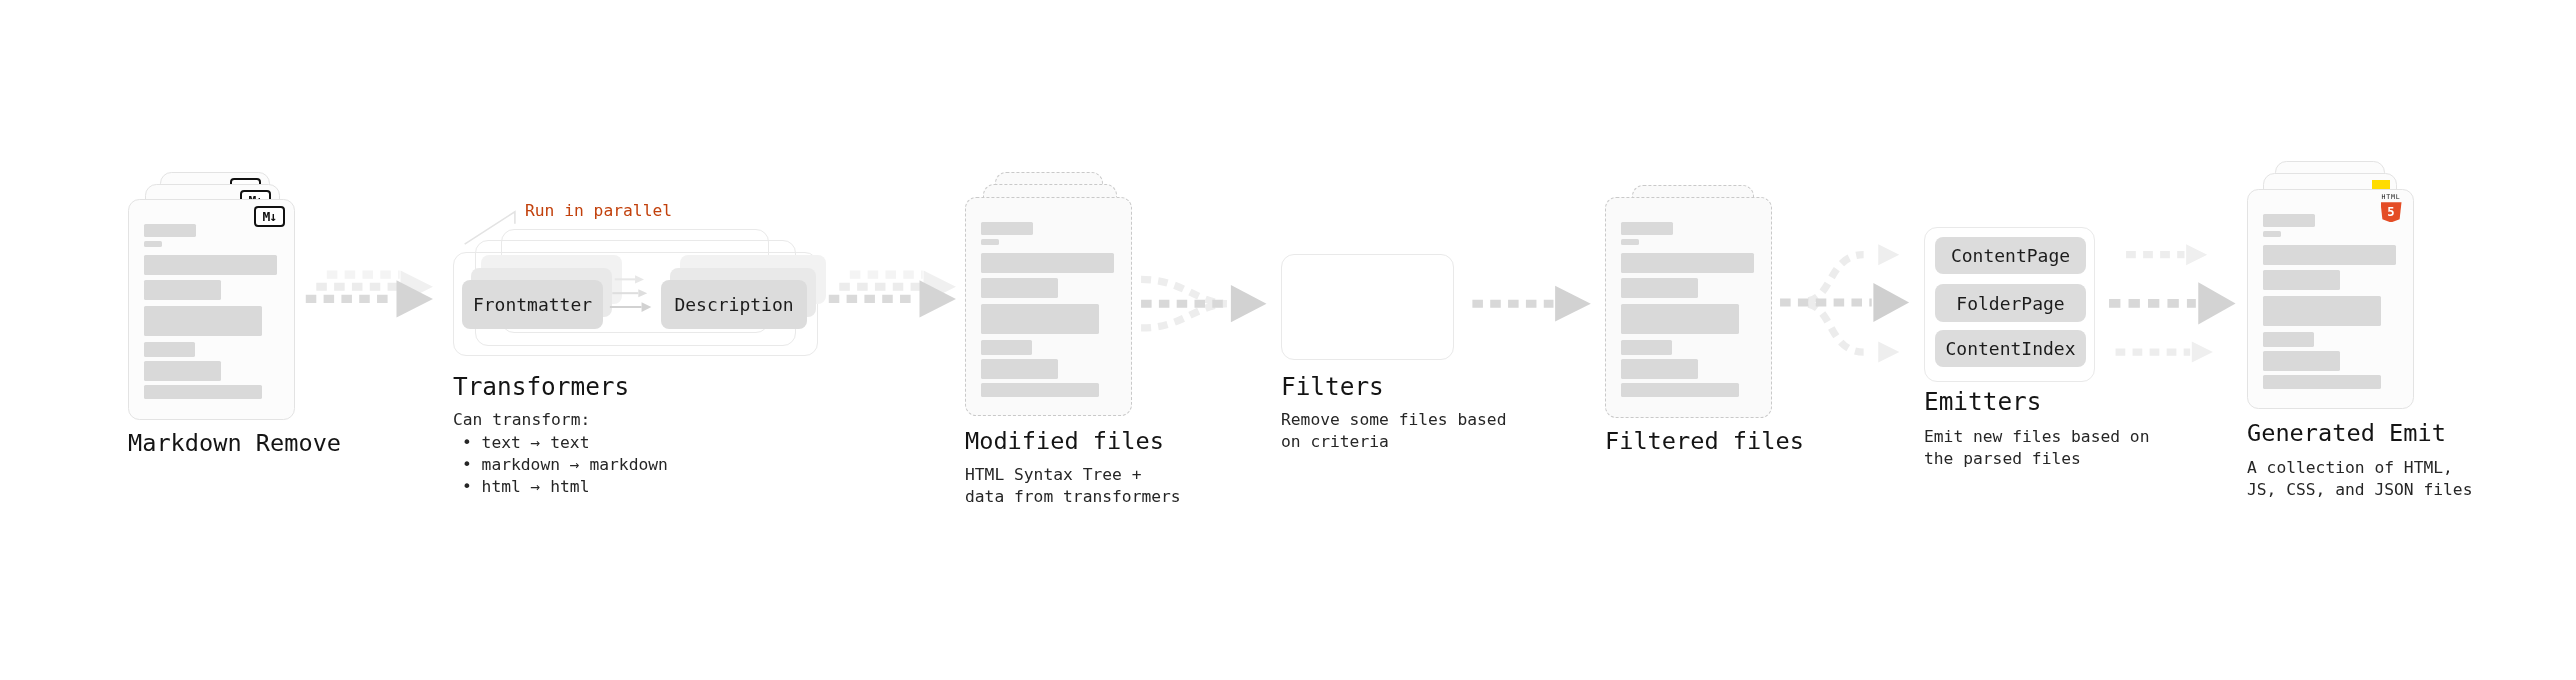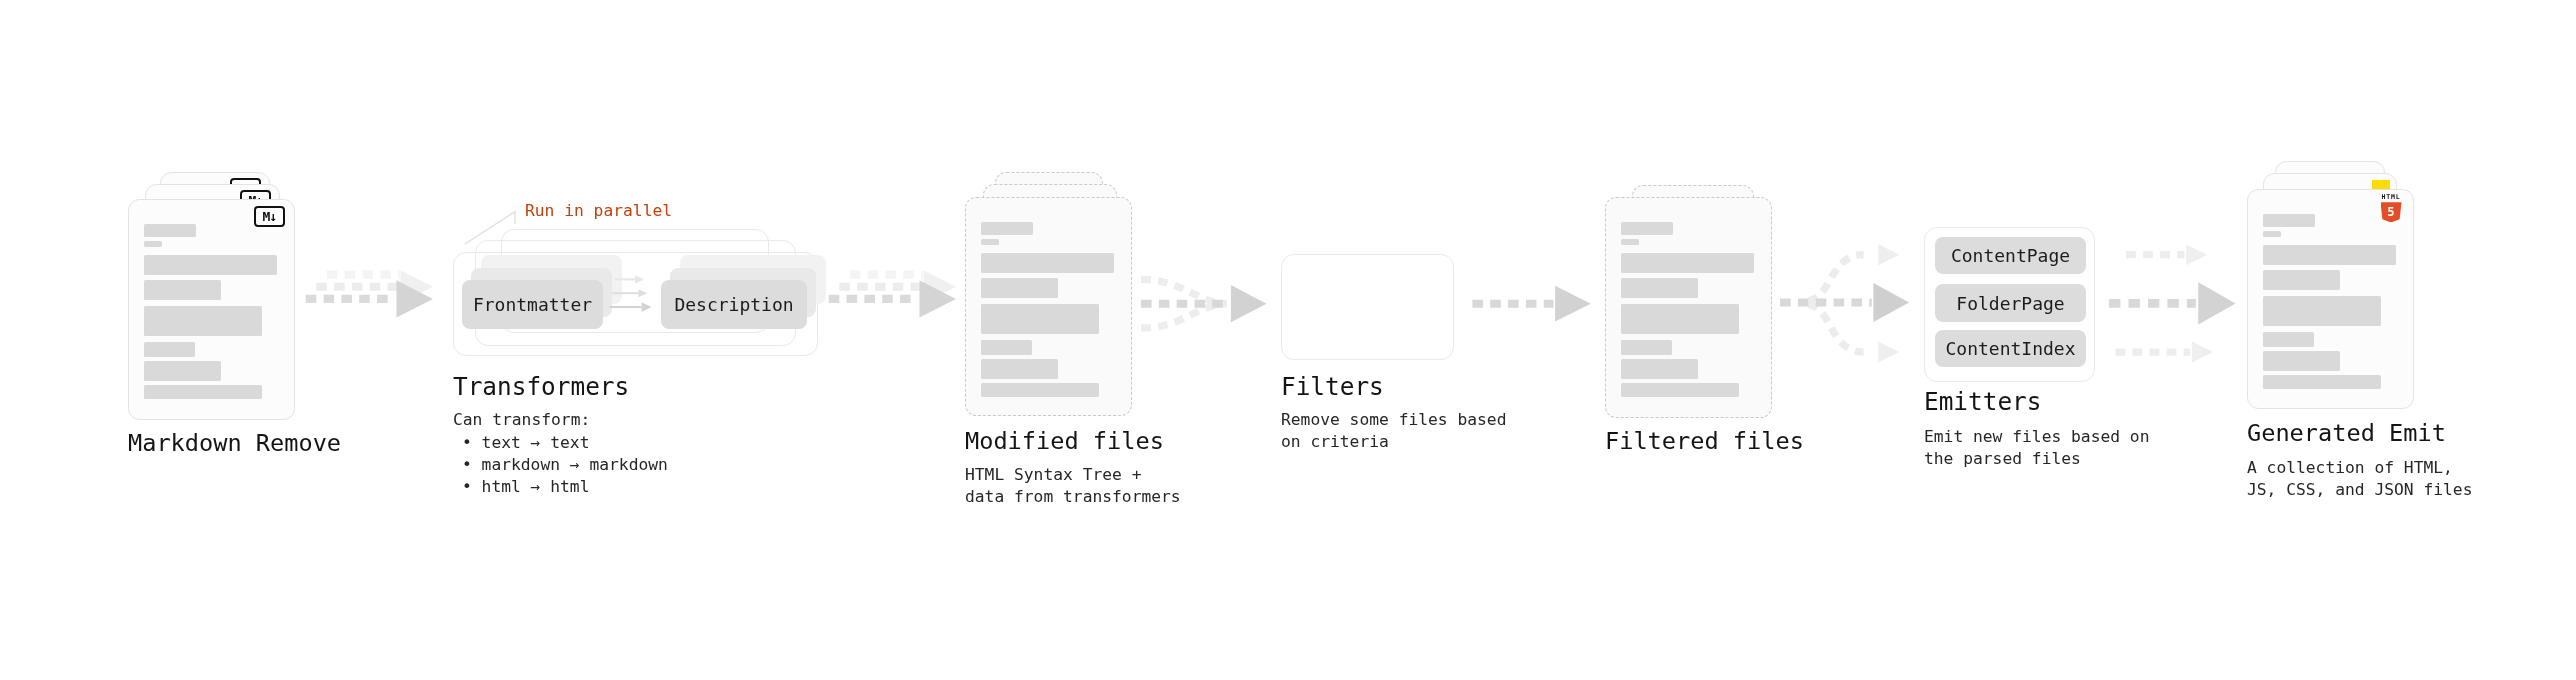--- a/index.html
+++ b/index.html
@@ -20,21 +20,21 @@
   .bar:nth-child(7){top:161px;width:77px;height:19.5px;}
   .bar:nth-child(8){top:185px;width:118px;height:14px;}
 
   
   .mdlogo{position:absolute;top:5.7px;right:9px;width:31px;height:21px;box-sizing:border-box;
     border:2.4px solid #111;border-radius:4.1px;background:#fff;display:flex;align-items:center;
     justify-content:center;font-size:13px;font-weight:bold;color:#111;letter-spacing:-0.8px;}
 
   
   .html5{position:absolute;top:4.1px;right:9.8px;width:24.4px;text-align:center;}
-  .html5 .word{font-size:6.5px;font-weight:bold;color:#111;letter-spacing:0.8px;line-height:6.5px;}
+  .html5 .word{font-size:6.5px;font-weight:normal;color:#111;letter-spacing:0.8px;line-height:6.5px;}
   .html5 .shield{width:21px;height:20.3px;margin:1.6px auto 0;background:#e44d26;
     clip-path:polygon(0 0,100% 0,91% 84%,50% 100%,9% 84%);
     display:flex;align-items:center;justify-content:center;color:#fff;font-size:12.2px;font-weight:bold;}
   .jsbadge{position:absolute;top:5.7px;right:6.5px;width:18px;height:12.2px;background:#ffdc00;}
   .cssbadge{position:absolute;top:2.4px;right:3.3px;width:16.3px;text-align:center;margin-top:20px;}
   .cssbadge .word{font-size:7.3px;font-weight:bold;color:#333;line-height:6.5px;}
   .cssbadge .bluebar{width:16.3px;height:3.3px;background:#2f6df2;margin-top:0.8px;}
 
   
   .obox{position:absolute;box-sizing:border-box;border:1.6px solid #e9e9e9;border-radius:13px;}

